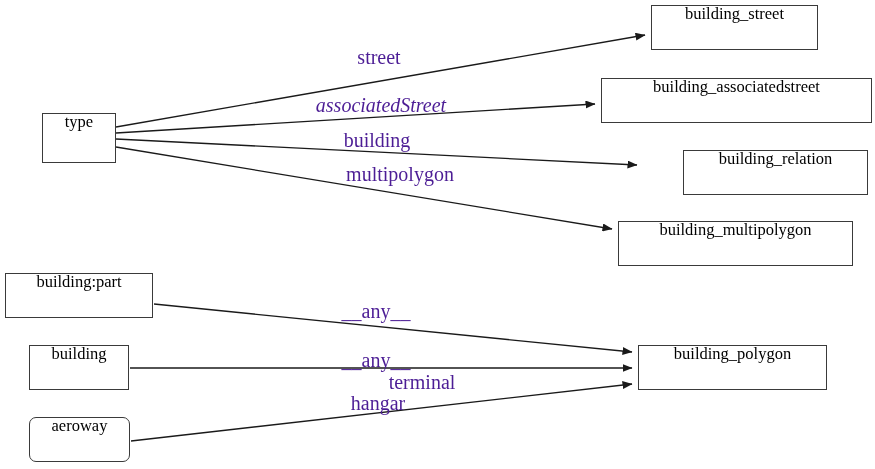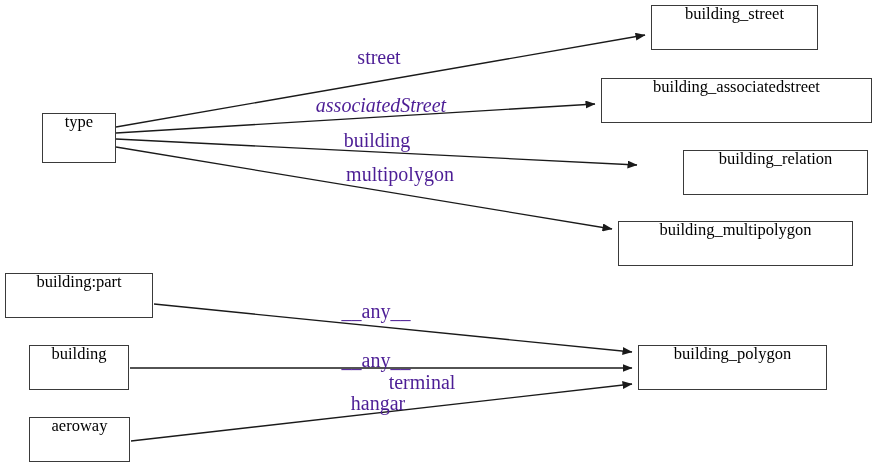--- a/index.html
+++ b/index.html
@@ -91,21 +91,21 @@
   </div>
 
   <div class="node" style="left:5px; top:273px; width:148px; height:45px;">
     <span>building:part</span>
   </div>
 
   <div class="node" style="left:29px; top:345px; width:100px; height:45px;">
     <span>building</span>
   </div>
 
-  <div class="node" style="left:29px; top:417px; width:101px; height:45px;">
+  <div class="node" style="left:29px; top:417px; width:101px; height:45px;border-radius:7px;">
     <span>aeroway</span>
   </div>
 
   <div class="node" style="left:638px; top:345px; width:189px; height:45px;">
     <span>building_polygon</span>
   </div>
 
   <div class="edge-label" style="left:379px; top:57px;">street</div>
   <div class="edge-label" style="left:381px; top:105px;font-style:italic;">associatedStreet</div>
   <div class="edge-label" style="left:377px; top:140px;">building</div>

